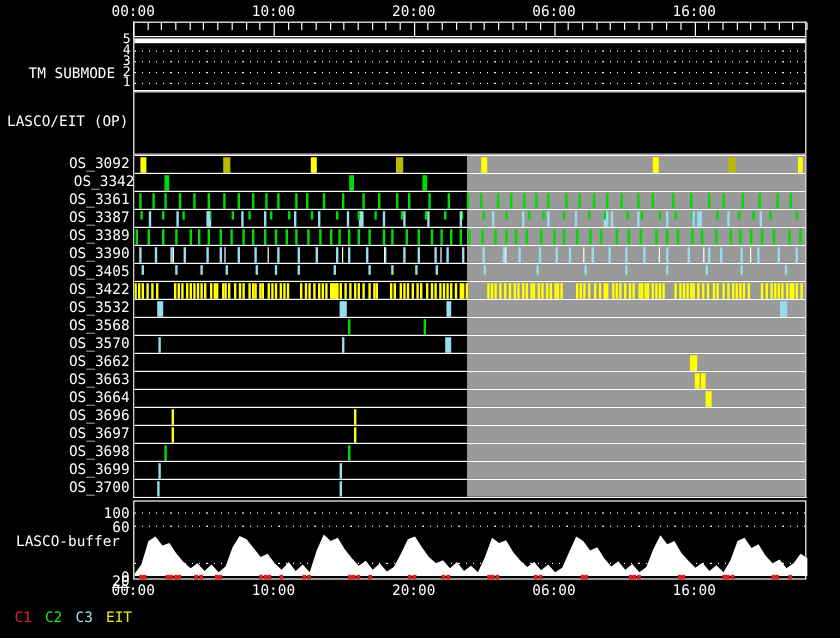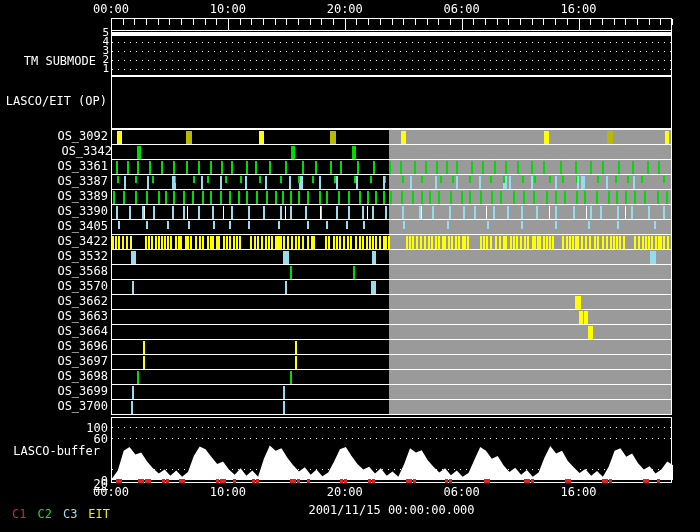--- a/index.html
+++ b/index.html
@@ -641,15 +641,14 @@
       <div class="tick-label" style="left: 558.5px; top: 485px;">16:00</div>
     </div>
 
   <div id="legend">
       <span style="color: rgb(221, 34, 34);">C1</span>
       <span style="color: rgb(34, 221, 34);">C2</span>
       <span style="color: rgb(159, 222, 240);">C3</span>
       <span style="color: rgb(237, 237, 0);">EIT</span>
     </div>
 
-  <div id="datestamp">2001/11/15 00:00:00.000</div>
 
 </div>
 
 </body></html>

